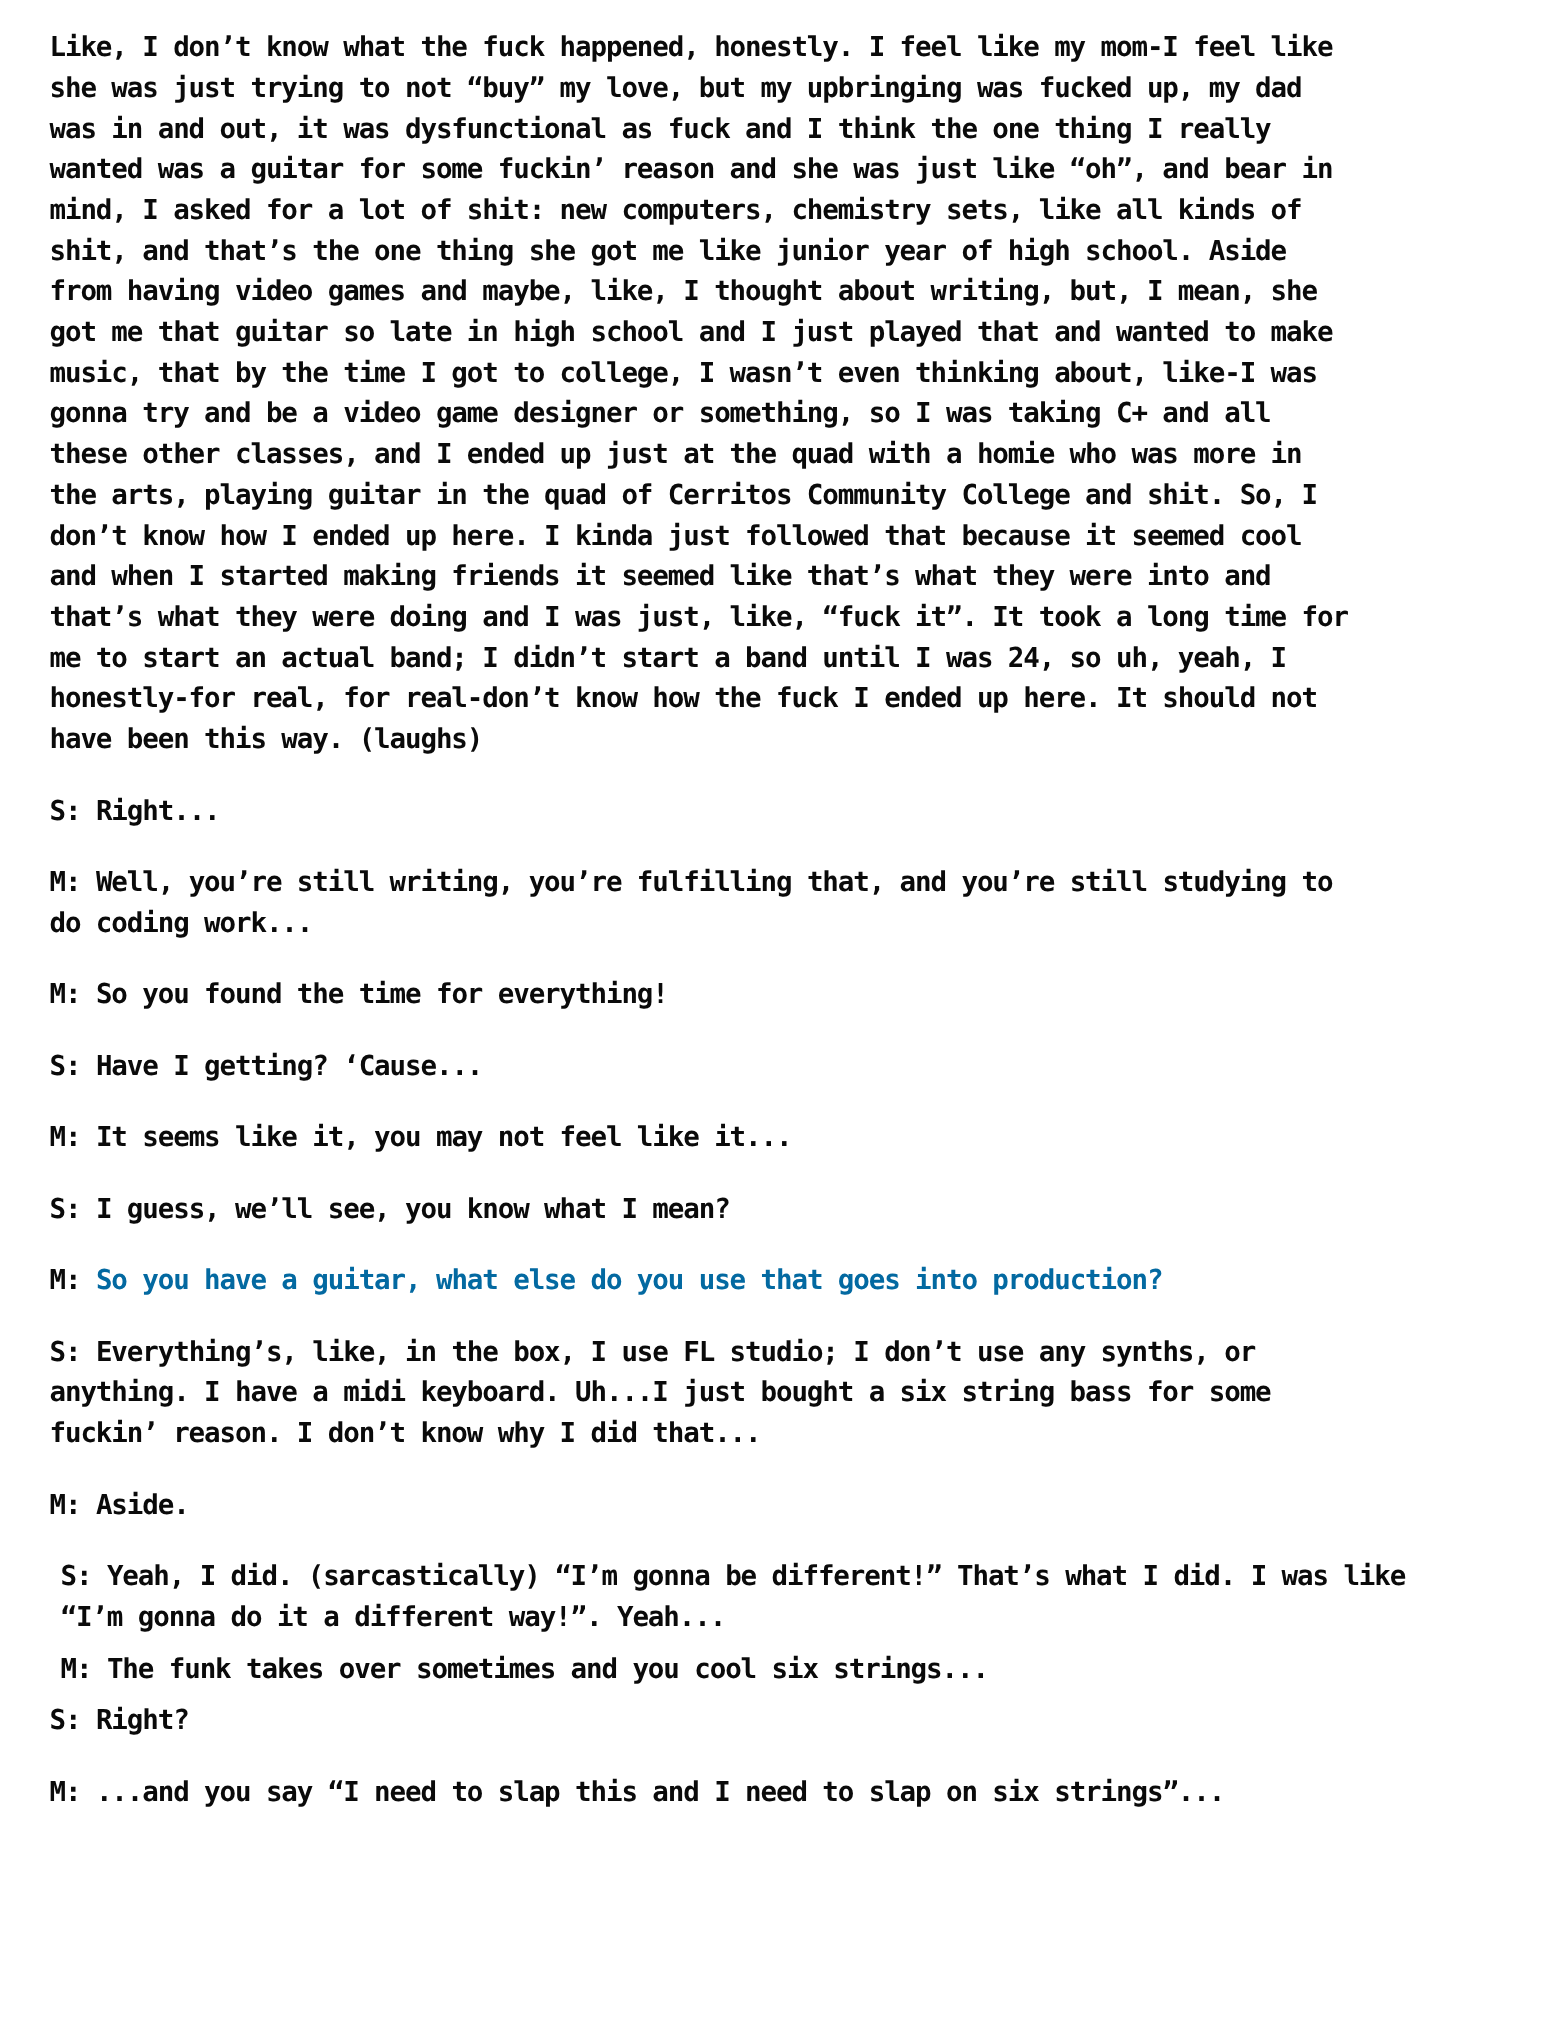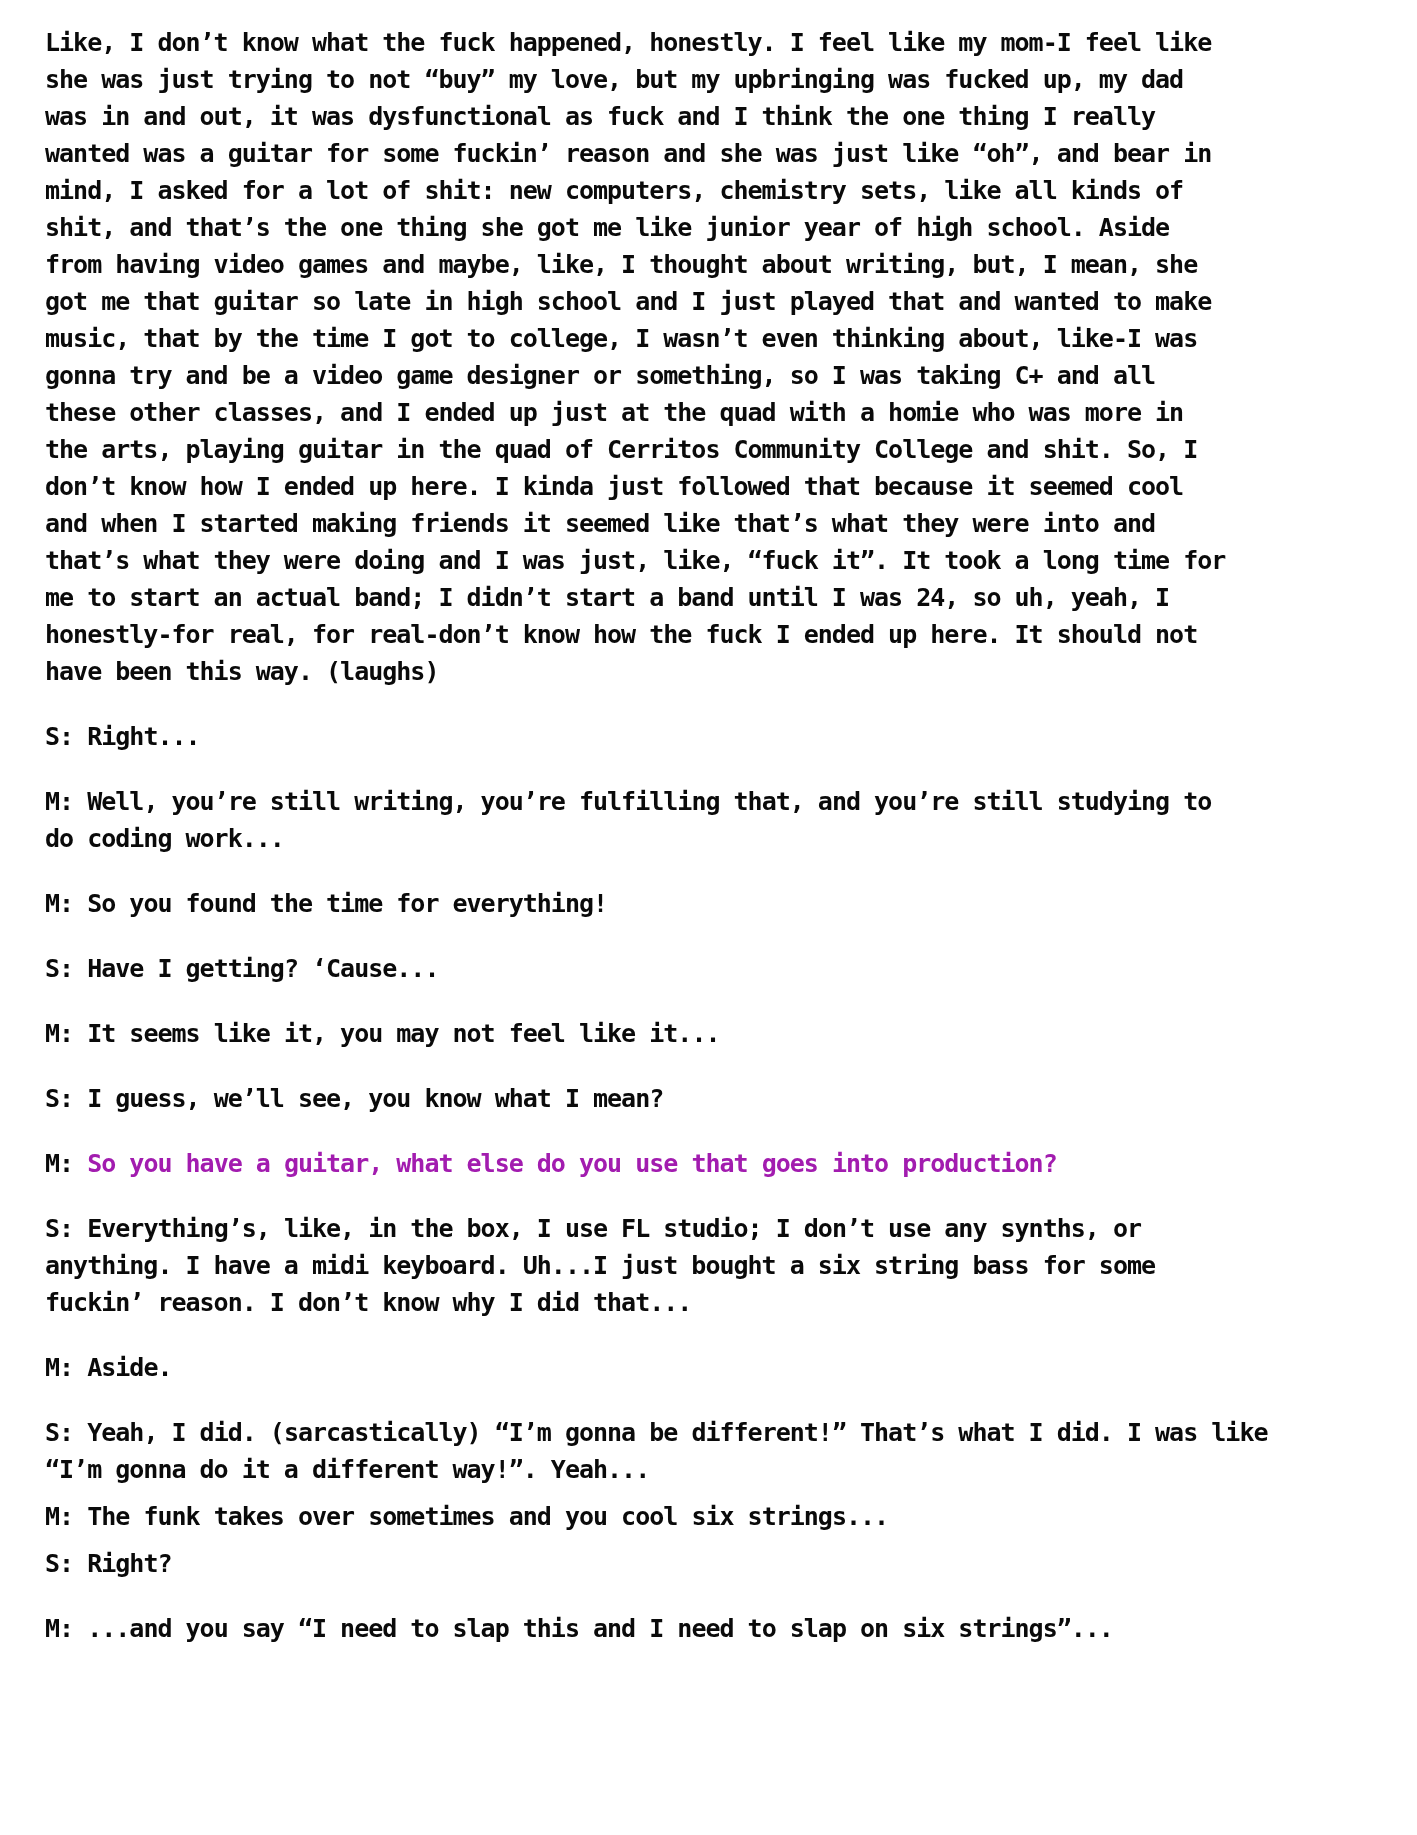--- a/index.html
+++ b/index.html
@@ -15,21 +15,21 @@
     font-weight: 700;
     font-size: 25px;
     line-height: 37px;
     letter-spacing: -1px;
     color: #0a0a0a;
   }
   p.para {
     margin: 0 0 28px 0;
     white-space: pre-line;
   }
-  p.para.tight { margin-bottom: 10px; }
+  p.para.tight { margin-bottom: 10px; margin-left: 10px; }
   p.para:last-child { margin-bottom: 16px; }
   .speaker { }
   .speech { }
 </style>
 </head>
 <body style="background: rgb(255, 255, 255);">
 
 <div class="page" style="background: rgb(255, 255, 255); color: rgb(10, 10, 10);">
 
 
@@ -58,21 +58,21 @@
 do coding work...</span></p>
 
   <p class="para"><span class="speaker">M:</span> <span class="speech">So you found the time for everything!</span></p>
 
   <p class="para"><span class="speaker">S:</span> <span class="speech">Have I getting? ‘Cause...</span></p>
 
   <p class="para"><span class="speaker">M:</span> <span class="speech">It seems like it, you may not feel like it...</span></p>
 
   <p class="para"><span class="speaker">S:</span> <span class="speech">I guess, we’ll see, you know what I mean?</span></p>
 
-  <p class="para"><span class="speaker">M:</span> <span class="speech highlight" style="color: #a21caf;">So you have a guitar, what else do you use that goes into production?</span></p>
+  <p class="para"><span class="speaker">M:</span> <span class="speech highlight" style="color: #0369a1;">So you have a guitar, what else do you use that goes into production?</span></p>
 
   <p class="para"><span class="speaker">S:</span> <span class="speech">Everything’s, like, in the box, I use FL studio; I don’t use any synths, or
 anything. I have a midi keyboard. Uh...I just bought a six string bass for some
 fuckin’ reason. I don’t know why I did that...</span></p>
 
   <p class="para"><span class="speaker">M:</span> <span class="speech">Aside.</span></p>
 
   <p class="para tight"><span class="speaker">S:</span> <span class="speech">Yeah, I did. (sarcastically) “I’m gonna be different!” That’s what I did. I was like
 “I’m gonna do it a different way!”. Yeah...</span></p>
 

